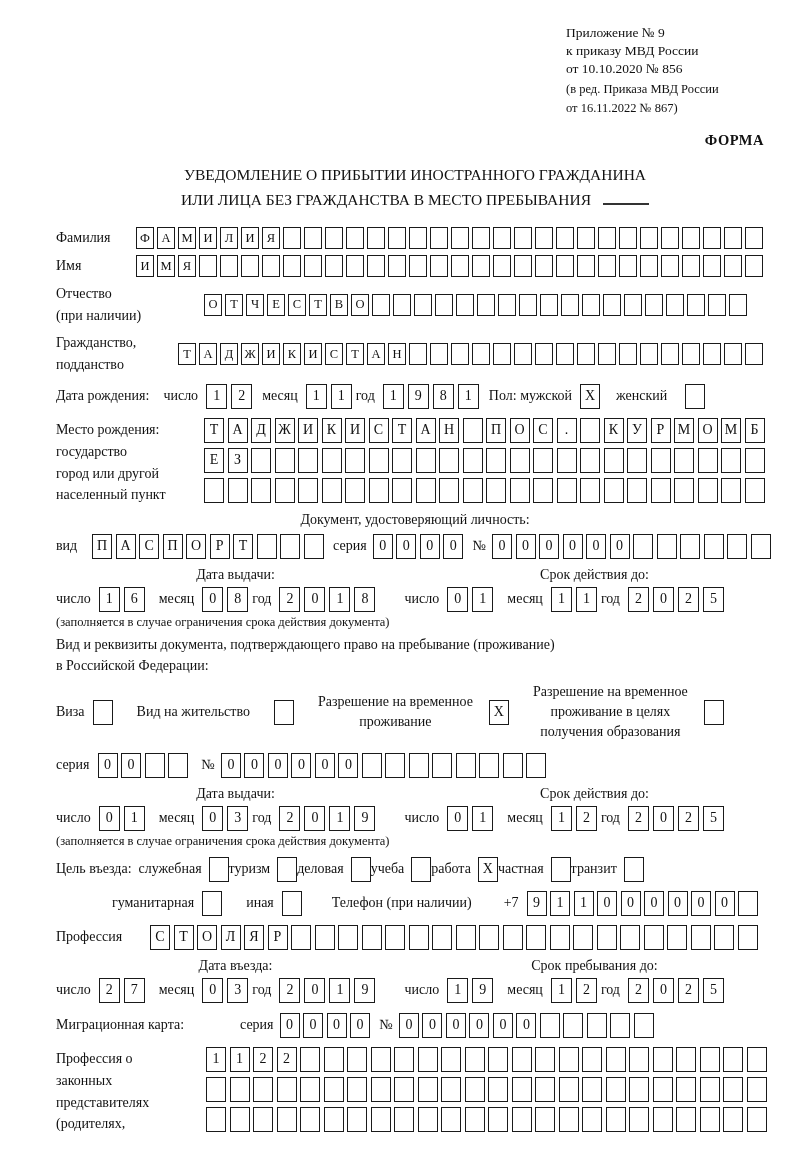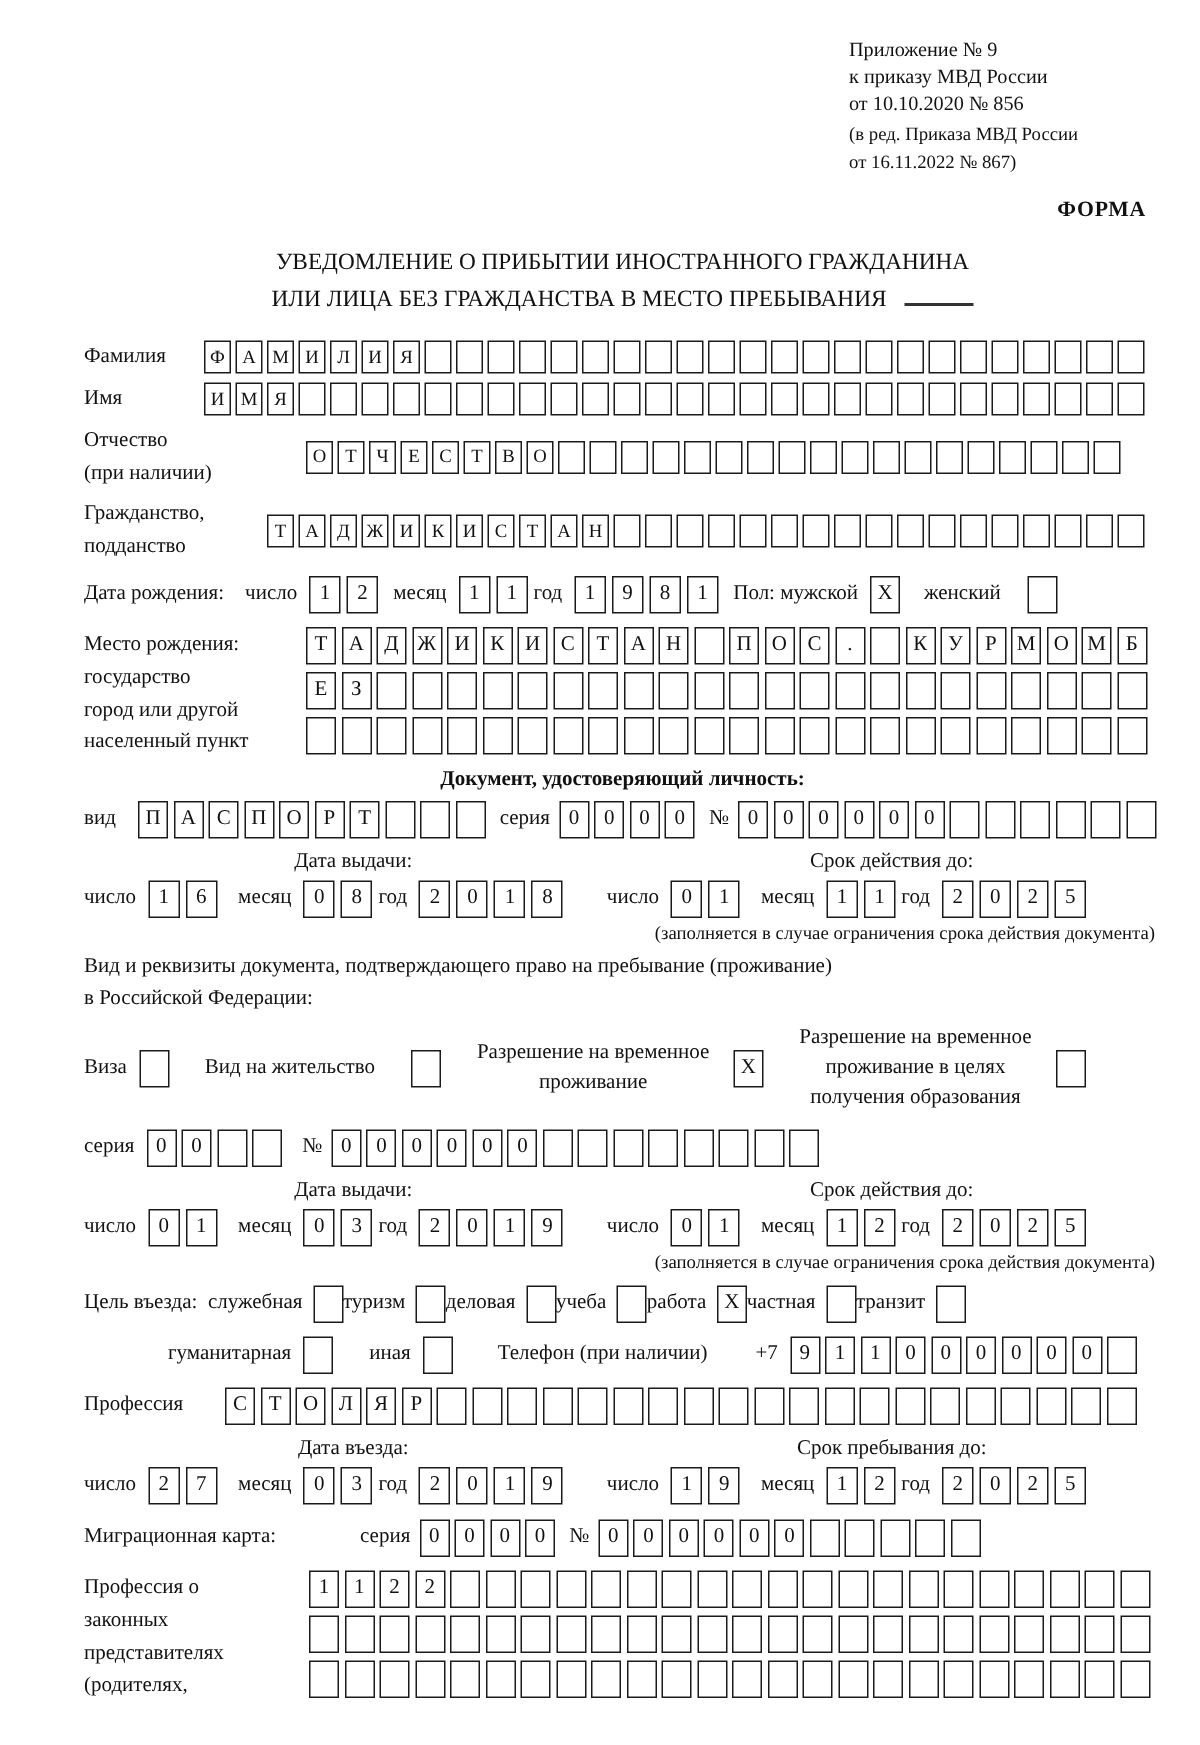--- a/index.html
+++ b/index.html
@@ -23,21 +23,21 @@
       width:20px;height:25px;border:1.5px solid #1a1a1a;font-size:14px}
   .lbl{margin-right:8px}
   .stack{display:flex;flex-direction:column;line-height:1.55}
   .w72{width:72px;flex:none}.w122{width:122px;flex:none}.w148{width:148px;flex:none}.w150{width:150px;flex:none}
   .ml6{margin-left:6px}.ml10{margin-left:10px}.ml16{margin-left:16px}.ml24{margin-left:24px}.ml30{margin-left:30px}
   .mla{margin-left:auto}.mr46{margin-right:46px}.mr6{margin-right:6px}
   .dhdr{display:flex;margin-top:8px}
   .dhdr>span{width:50%;text-align:center}
   .drow{display:flex;align-items:center;margin-top:4px;white-space:nowrap}
   .grp{display:inline-flex;align-items:center}
-  .note{text-align:right;font-size:12.5px;margin-top:3px;padding-right:4px}
+  .note{text-align:left;font-size:12.5px;margin-top:3px;padding-right:4px}
   .clabel{text-align:center;line-height:1.45}
   .vrows .cells{margin-bottom:5px}
   .pair{display:inline-flex;align-items:center;gap:7px}
 </style>
 </head>
 <body>
 
 <div class="page">
 
   <div class="hdr">
@@ -307,21 +307,21 @@
           <span class="cell md"></span>
           <span class="cell md"></span>
           <span class="cell md"></span>
           <span class="cell md"></span>
           <span class="cell md"></span>
           <span class="cell md"></span>
         </span>
     </span>
   </div>
 
-  <div style="text-align:center;font-weight:bold;margin-top:4px">Документ, удостоверяющий личность:</div>
+  <div style="text-align:center;font-weight:normal;margin-top:4px">Документ, удостоверяющий личность:</div>
 
   <div class="row">
     <span class="lbl" style="width:40px">вид</span>
     <span class="cells">
         <span class="cell md">П</span>
         <span class="cell md">А</span>
         <span class="cell md">С</span>
         <span class="cell md">П</span>
         <span class="cell md">О</span>
         <span class="cell md">Р</span>

